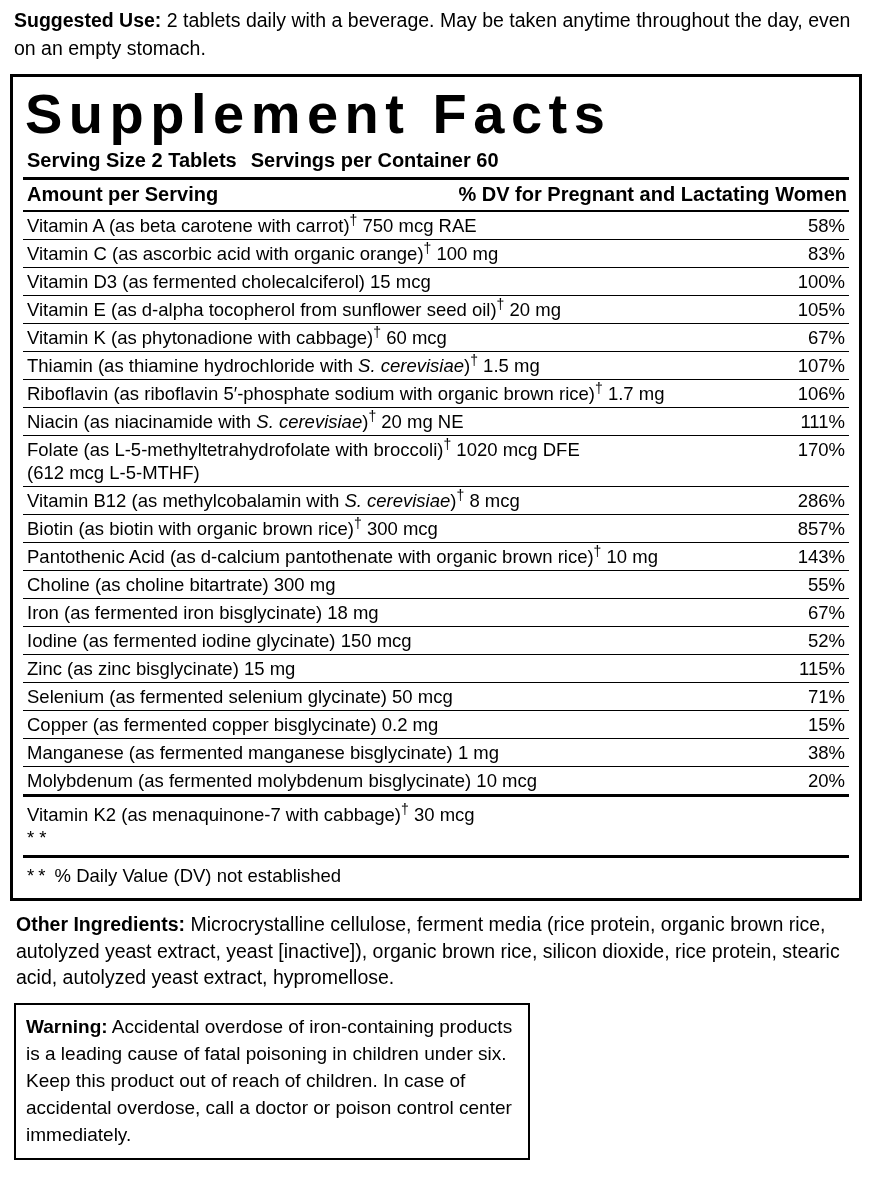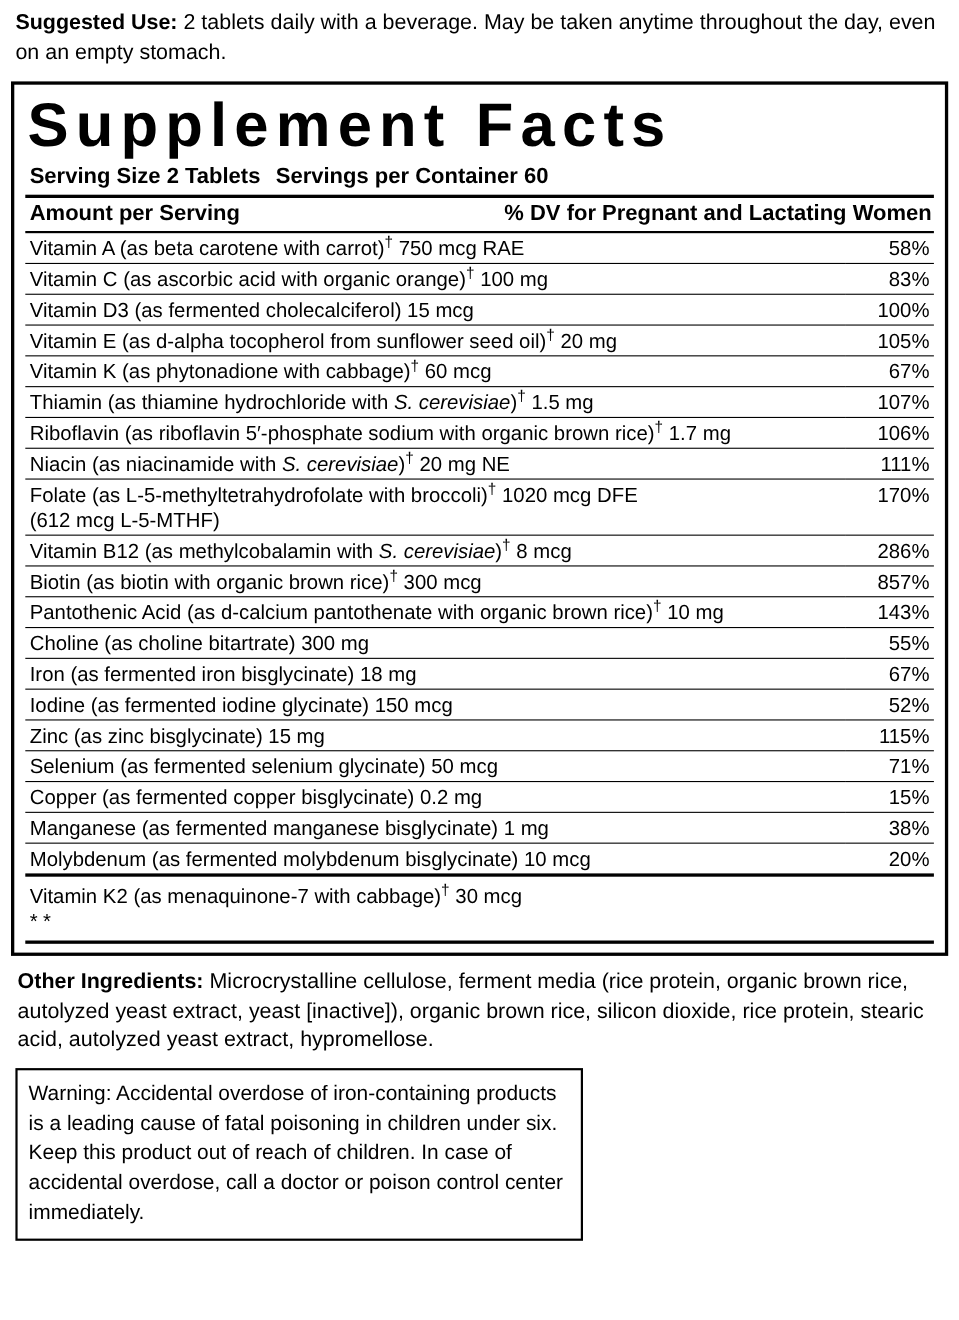--- a/index.html
+++ b/index.html
@@ -133,21 +133,21 @@
   
   .warning {
     margin: 10px 4px 0 4px;
     border: 2px solid #000;
     box-sizing: border-box;
     width: 516px;
     padding: 8px 10px 10px 10px;
     font-size: 19px;
     line-height: 27px;
   }
-  .warning .lead { font-weight: normal; }
+  .warning .lead { font-weight: bold; }
 </style>
 </head>
 <body>
 
 <div class="page">
 
   <div class="suggested-use">
     <span class="lead">Suggested Use:</span><span> 2 tablets daily with a beverage. May be taken anytime throughout the day, even on an empty stomach.</span>
   </div>
 
@@ -253,20 +253,23 @@
         </tbody>
     </table>
 
     <div class="k2-block">
       <div class="k2-row">
         <span id="k2-name">Vitamin K2 (as menaquinone-7 with cabbage)<sup class="dag">†</sup> 30 mcg</span>
         <span class="dv">**</span>
       </div>
     </div>
 
+    <div class="footnote">
+      <span class="stars">**</span><span> % Daily Value (DV) not established</span>
+    </div>
 
   </div>
 
   <div class="other">
     <span class="lead">Other Ingredients:</span><span> Microcrystalline cellulose, ferment media (rice protein, organic brown rice, autolyzed yeast extract, yeast [inactive]), organic brown rice, silicon dioxide, rice protein, stearic acid, autolyzed yeast extract, hypromellose.</span>
   </div>
 
   <div class="warning">
     <span class="lead">Warning:</span><span> Accidental overdose of iron-containing products is a leading cause of fatal poisoning in children under six. Keep this product out of reach of children. In case of accidental overdose, call a doctor or poison control center immediately.</span>
   </div>

